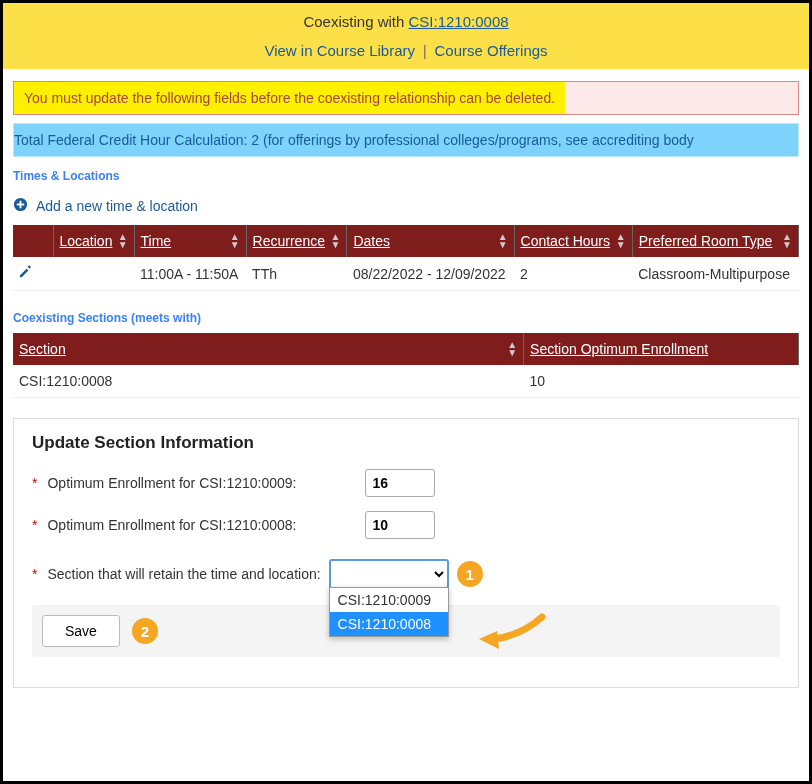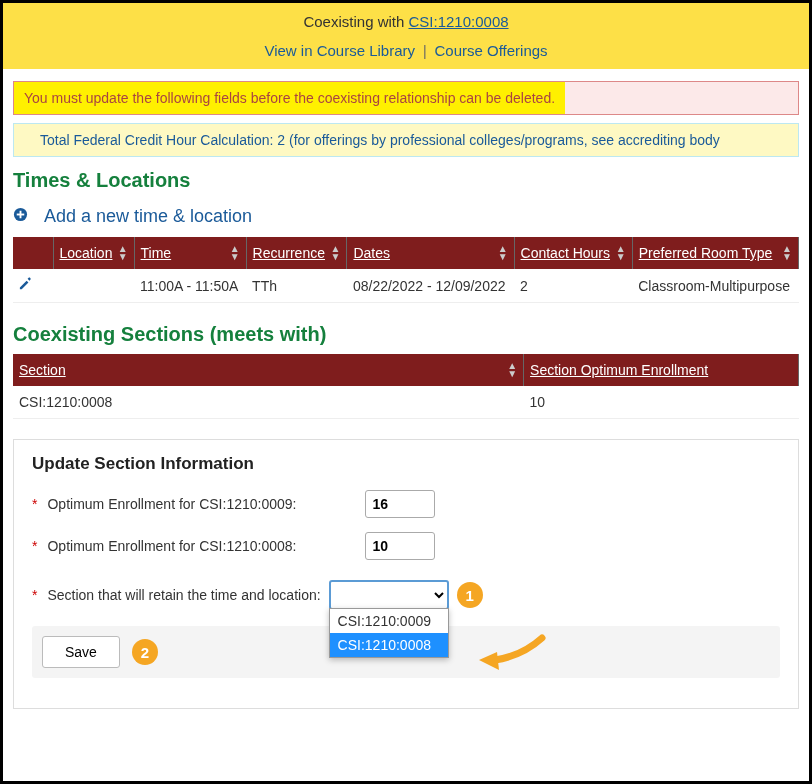--- a/index.html
+++ b/index.html
@@ -4,24 +4,24 @@
   <style>
     * { box-sizing: border-box; margin: 0; padding: 0; }
     body { width: 812px; height: 784px; font-family: Arial, sans-serif; font-size: 14px; color: #333; border: 3px solid #000; background: #fff; overflow: hidden; }
     .top-section { background: #fde047; padding: 10px 23px; text-align: center; }
     .coexist-row { margin-bottom: 12px; font-size: 15px; }
     .csi-link { color: #1a5a99; }
     .link-row a { color: #1a5a99; text-decoration: none; font-size: 15px; }
     .divider { color: #666; margin: 0 4px; }
     .error-container { margin: 12px 10px 8px 10px; border: 1px solid #d88; background: #fce9e9; }
     .highlight-span { background: #fff000; display: inline-block; padding: 8px 10px; color: #a94442; }
-    .alert-info { background: #fef9c3; border: 1px solid #bce8f1; color: #31708f; padding: 8px 26px; margin: 6px 10px 12px 10px; font-size: 14px; }
+    .alert-info { background: #7dd3fc; border: 1px solid #bce8f1; color: #31708f; padding: 8px 0; margin: 6px 10px 12px 10px; font-size: 14px; }
     .alert-info-text { color: #1a5a99; }
-    .section-title { font-size: 20px; font-weight: bold; margin: 12px 10px 8px 10px; color: #15803d; }
-    .add-link { color: #1a5a99; text-decoration: none; margin: 6px 10px 10px 10px; display: inline-flex; align-items: center; gap: 16px; font-size: 18px; }
+    .section-title { font-size: 12px; font-weight: bold; margin: 12px 10px 8px 10px; color: #3b82f6; }
+    .add-link { color: #1a5a99; text-decoration: none; margin: 6px 10px 10px 10px; display: inline-flex; align-items: center; gap: 8px; font-size: 14px; }
     table.data-table { width: calc(100% - 20px); margin: 0 10px 20px 10px; border-collapse: collapse; }
     table.data-table thead th { background: #7f1d1d; color: #fff; font-weight: normal; text-align: left; padding: 8px 6px; border-right: 1px solid #666; font-size: 14px; position: relative; }
     table.data-table thead th .th-label { text-decoration: underline; cursor: pointer; }
     .sort-icons { float: right; font-size: 10px; line-height: 8px; color: #ccc; cursor: pointer; display: inline-flex; flex-direction: column; margin-left: 4px; }
     table.data-table tbody td { padding: 8px 6px; border-bottom: 1px solid #eee; font-size: 14px; }
     .edit-icon { color: #1a5a99; cursor: pointer; font-size: 14px; }
     .update-panel { border: 1px solid #ddd; margin: 10px; padding: 14px 18px 30px 18px; background: #fff; }
     .panel-title { font-weight: bold; font-size: 17px; margin-bottom: 16px; color: #222; }
     .form-row { display: flex; align-items: center; margin-bottom: 14px; gap: 8px; }
     .req-star { color: #c00; margin-right: 2px; }

